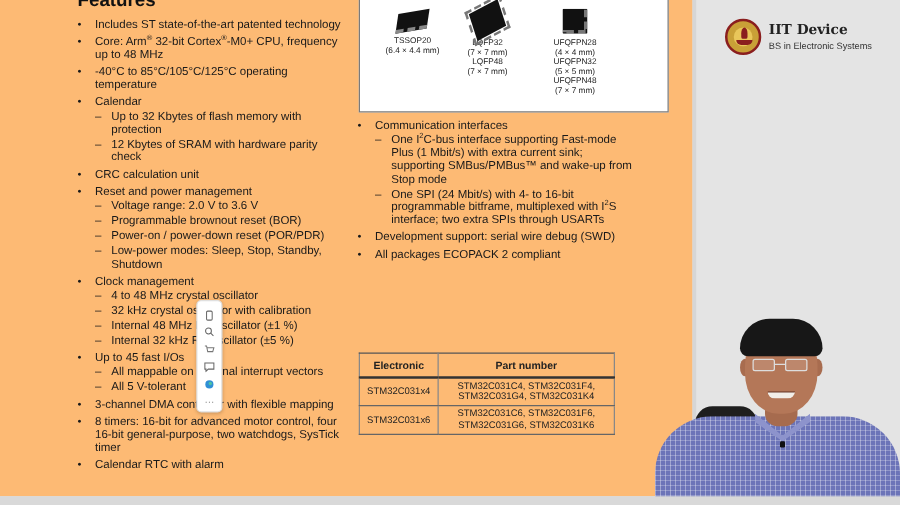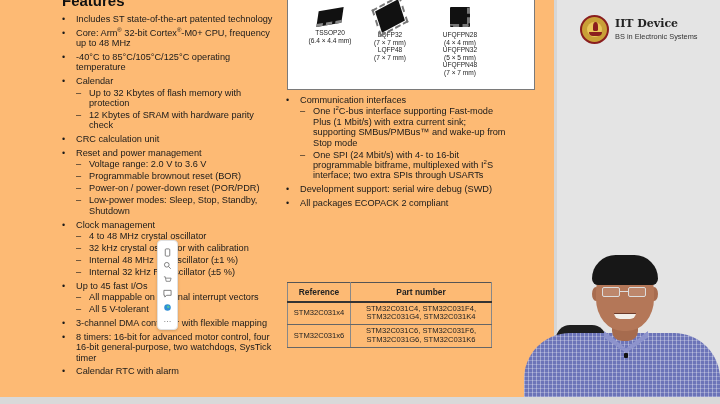--- a/index.html
+++ b/index.html
@@ -159,21 +159,21 @@
           </ul>
         </li>
         <li>Development support: serial wire debug (SWD)</li>
         <li>All packages ECOPACK 2 compliant</li>
       </ul>
     </div>
 
     <table id="dev-table">
       <thead>
         <tr>
-          <th class="ref">Reference</th>
+          <th class="ref">Electronic</th>
           <th>Part number</th>
         </tr>
       </thead>
       <tbody>
         <tr>
           <td class="ref">STM32C031x4</td>
           <td>
               <div>STM32C031C4, STM32C031F4,</div>
               <div>STM32C031G4, STM32C031K4</div>
             </td>

